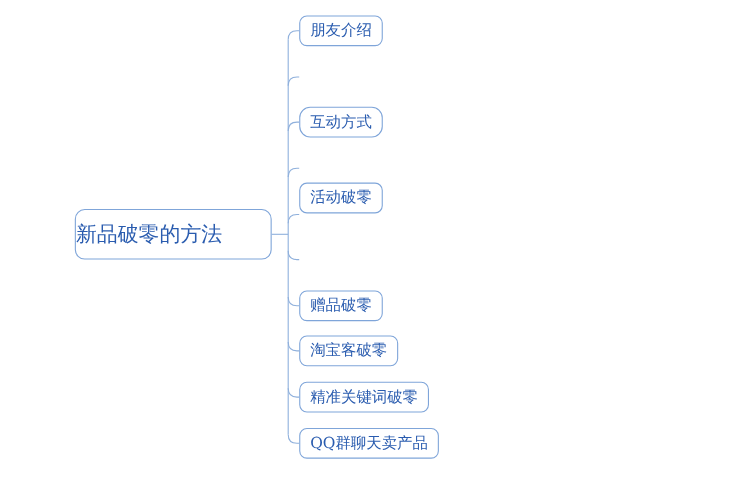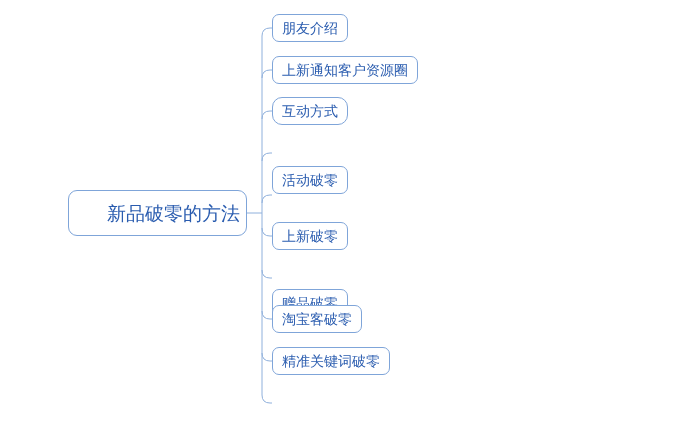--- a/index.html
+++ b/index.html
@@ -23,47 +23,46 @@
     height: 435px;
     pointer-events: none;
   }
   .node {
     position: absolute;
     box-sizing: border-box;
     background: #ffffff;
     border: 1px solid #7FA5D9;
     color: #2A5CAF;
     white-space: nowrap;
-    text-align: center;
+    text-align: left;
   }
   .root-node {
     left: 68px;
     top: 190px;
     width: 179px;
     height: 46px;
     line-height: 44px;
     font-size: 19px;
     border-radius: 9px;
-    padding-left: 32px;
   }
   .child-node {
     left: 272px;
     height: 28px;
     line-height: 26px;
     font-size: 14px;
     padding: 0 9px;
     border-radius: 7px;
   }
   .c0 { top: 14px; }
   .c1 { top: 56px; }
   .c2 { top: 97px; border-radius: 10px; }
   .c3 { top: 139px; }
   .c4 { top: 166px; }
   .c5 { top: 222px; }
-  .c6 { top: 264px; margin-top: 25px; }
+  .c6 { top: 264px; }
   .c7 { top: 305px; }
   .c8 { top: 347px; }
   .c9 { top: 389px; }
 </style>
 </head>
 <body>
 
 <div class="canvas">
 
   <svg class="connectors" viewBox="0 0 675 435" xmlns="http://www.w3.org/2000/svg" fill="none" stroke="#8FB0DC" stroke-width="1">
@@ -81,35 +80,32 @@
     <path d="M262 395 Q262 403 270 403 H272"></path>
   </svg>
 
   <div class="node root-node">
     <span>新品破零的方法</span>
   </div>
 
   <div class="node child-node c0">
     <span>朋友介绍</span>
   </div>
-  <div class="node child-node c1">
-    <span>上新通知客户资源圈</span>
-  </div>
   <div class="node child-node c2">
     <span>互动方式</span>
   </div>
   <div class="node child-node c4">
     <span>活动破零</span>
-  </div>
-  <div class="node child-node c5">
-    <span>上新破零</span>
   </div>
   <div class="node child-node c6">
     <span>赠品破零</span>
   </div>
   <div class="node child-node c8">
     <span>精准关键词破零</span>
   </div>
   <div class="node child-node c7">
     <span>淘宝客破零</span>
   </div>
+  <div class="node child-node c9">
+    <span>QQ群聊天卖产品</span>
+  </div>
 
 </div>
 
 </body></html>

